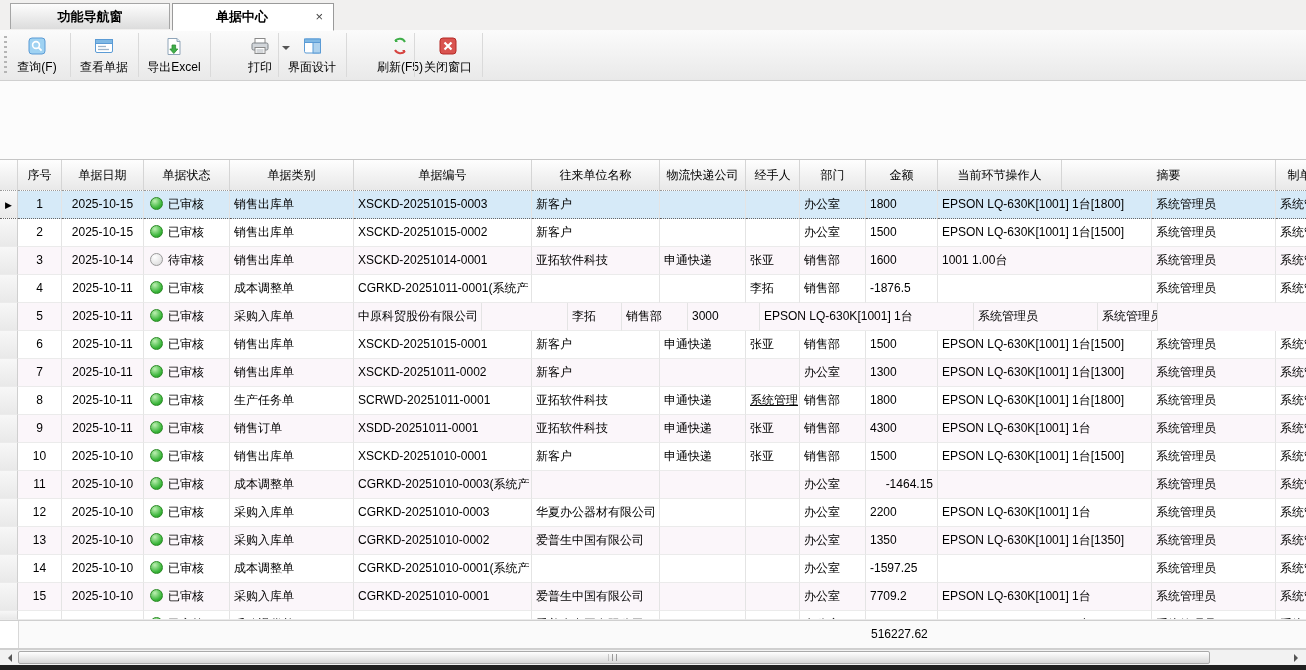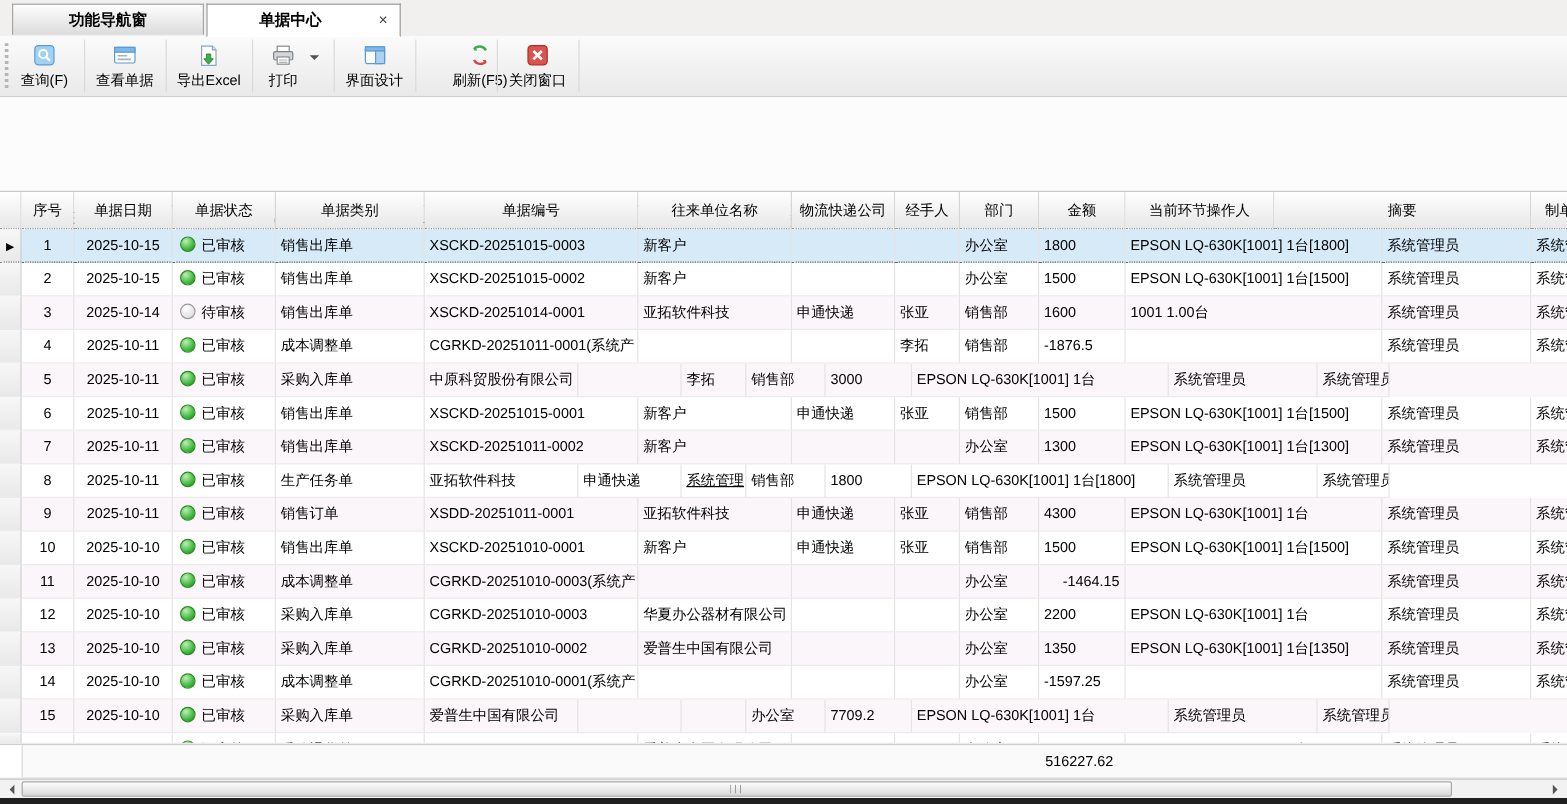--- a/index.html
+++ b/index.html
@@ -122,21 +122,21 @@
     <span class="ticon">
       <svg width="18" height="19">
           <path d="M3 1.5h9l3 3v13H3z" fill="#fff" stroke="#8fa4b8"></path>
           <path d="M12 1.5v3h3" fill="#dfe9f2" stroke="#8fa4b8"></path>
           <path d="M7 8v4H4.8l4 4.5 4-4.5H10.6V8z" fill="#3fae49" stroke="#2c8a34" stroke-width="0.8"></path>
         </svg>
     </span>
     <span>导出Excel</span>
   </div>
   <div class="tsep" style="left:210px"></div>
-  <div class="tbtn" style="left:204px;width:64px">
+  <div class="tbtn" style="left:228px;width:64px">
     <span class="ticon">
       <svg width="20" height="18">
           <rect x="5" y="1.5" width="10" height="5" fill="#fff" stroke="#8a8a8a"></rect>
           <rect x="2" y="6" width="16" height="7" rx="1.5" fill="#d2d6da" stroke="#7d8287"></rect>
           <rect x="5" y="10.5" width="10" height="6" fill="#fff" stroke="#8a8a8a"></rect>
           <line x1="6.5" y1="13" x2="13.5" y2="13" stroke="#aab0b6"></line>
           <line x1="6.5" y1="15" x2="13.5" y2="15" stroke="#aab0b6"></line>
         </svg>
     </span>
     <span>打印</span>
@@ -355,20 +355,21 @@
         <div class="gcell" style="width: 214px;">EPSON LQ-630K[1001] 1台[1300]</div>
         <div class="gcell" style="width: 124px;">系统管理员</div>
         <div class="gcell" style="width: 60px;">系统管理员</div>
       </div>
       <div class="grow">
         <div class="gcell selcol" style="width: 18px;"></div>
         <div class="gcell center" style="width: 44px;">8</div>
         <div class="gcell center" style="width: 82px;">2025-10-11</div>
         <div class="gcell" style="width: 86px;"><span class="dot approved"></span>已审核</div>
         <div class="gcell" style="width: 124px;">生产任务单</div>
+        <div class="gcell" style="width: 178px;">SCRWD-20251011-0001</div>
         <div class="gcell" style="width: 128px;">亚拓软件科技</div>
         <div class="gcell" style="width: 86px;">申通快递</div>
         <div class="gcell" style="width: 54px; text-decoration: underline;">系统管理</div>
         <div class="gcell" style="width: 66px;">销售部</div>
         <div class="gcell" style="width: 72px;">1800</div>
         <div class="gcell" style="width: 214px;">EPSON LQ-630K[1001] 1台[1800]</div>
         <div class="gcell" style="width: 124px;">系统管理员</div>
         <div class="gcell" style="width: 60px;">系统管理员</div>
       </div>
       <div class="grow alt">
@@ -466,20 +467,21 @@
         <div class="gcell" style="width: 214px;"></div>
         <div class="gcell" style="width: 124px;">系统管理员</div>
         <div class="gcell" style="width: 60px;">系统管理员</div>
       </div>
       <div class="grow alt">
         <div class="gcell selcol" style="width: 18px;"></div>
         <div class="gcell center" style="width: 44px;">15</div>
         <div class="gcell center" style="width: 82px;">2025-10-10</div>
         <div class="gcell" style="width: 86px;"><span class="dot approved"></span>已审核</div>
         <div class="gcell" style="width: 124px;">采购入库单</div>
+        <div class="gcell" style="width: 178px;">CGRKD-20251010-0001</div>
         <div class="gcell" style="width: 128px;">爱普生中国有限公司</div>
         <div class="gcell" style="width: 86px;"></div>
         <div class="gcell" style="width: 54px;"></div>
         <div class="gcell" style="width: 66px;">办公室</div>
         <div class="gcell" style="width: 72px;">7709.2</div>
         <div class="gcell" style="width: 214px;">EPSON LQ-630K[1001] 1台</div>
         <div class="gcell" style="width: 124px;">系统管理员</div>
         <div class="gcell" style="width: 60px;">系统管理员</div>
       </div>
       <div class="grow partial">

